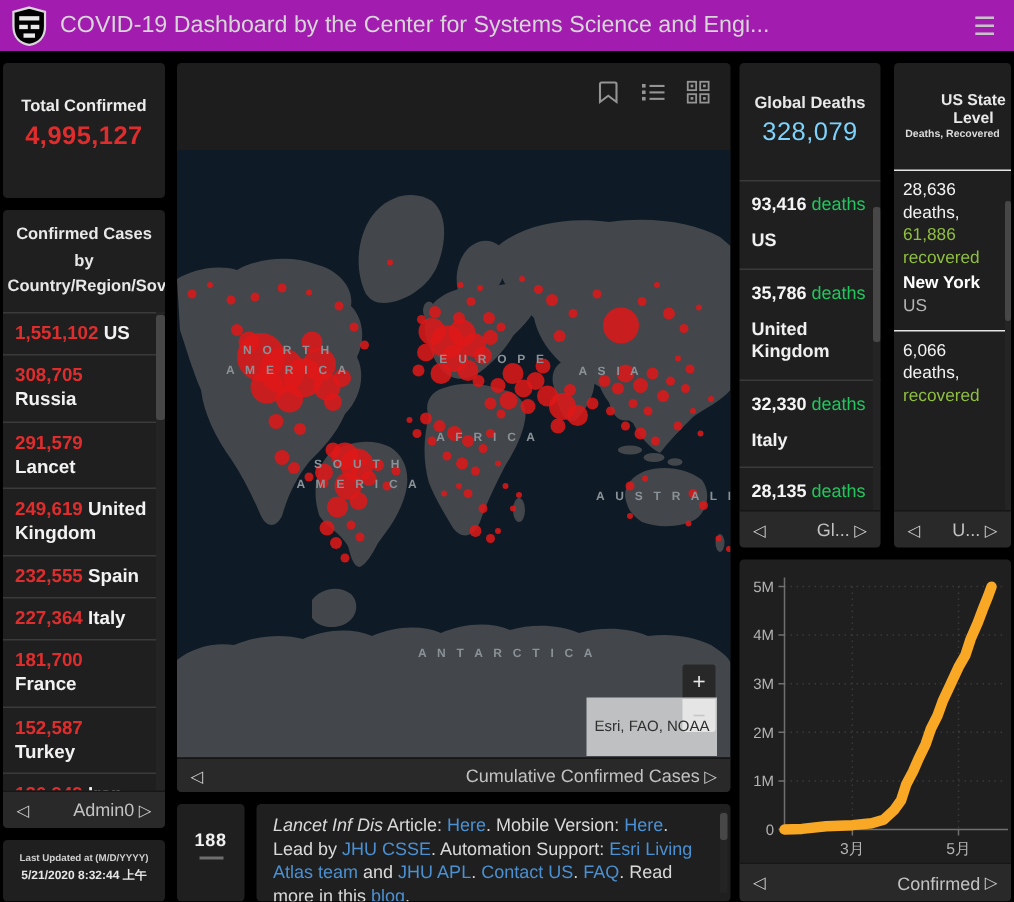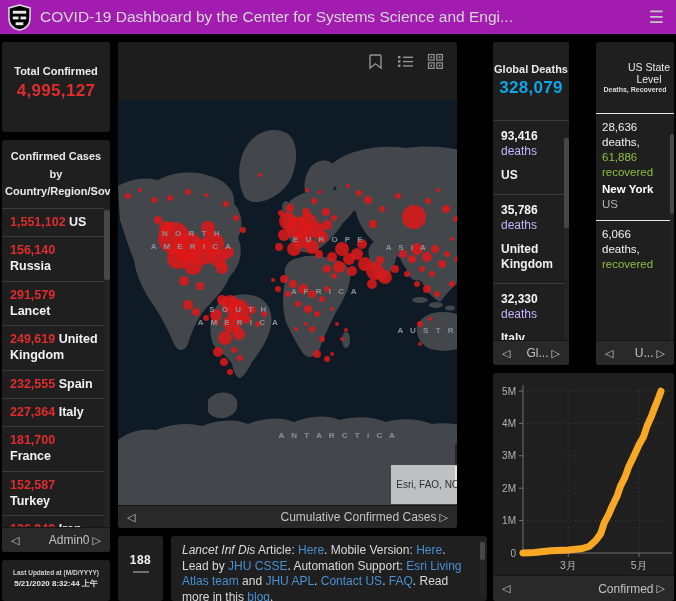--- a/index.html
+++ b/index.html
@@ -27,53 +27,53 @@
 
   .pager{position:absolute;bottom:0;left:0;right:0;height:25px;background:#292929;border-top:1px solid #161616;display:flex;align-items:center;padding:0 9px;font-size:12px;color:#c9c9c9;z-index:3;}
   .pager .arrow{color:#cfcfcf;font-size:11px;cursor:pointer;}
   .pager .plabel{flex:1;text-align:right;color:#c2c2c2;overflow:hidden;white-space:nowrap;text-overflow:ellipsis;padding:0 3px;}
 
   #last-updated{left:2px;top:560px;width:108px;height:41px;text-align:center;padding-top:9px;}
   #last-updated .l1{font-size:6.5px;color:#cfcfcf;font-weight:bold;}
   #last-updated .l2{font-size:8px;color:#e6e6e6;font-weight:bold;margin-top:2px;}
 
   
-  #map-panel{left:118px;top:42px;width:339px;height:486px;background:#1d1d1d;}
+  #map-panel{left:118px;top:42px;width:369px;height:486px;background:#1d1d1d;}
   #map-toolbar{position:absolute;top:11px;right:13px;display:flex;gap:13px;z-index:2;}
   #map-toolbar .ticon{width:17px;height:17px;cursor:pointer;opacity:.85;}
   #map-viewport{position:absolute;left:0;top:58px;width:369px;height:405px;background:#0e1b26;cursor:grab;}
   #map-viewport svg{position:absolute;left:0;top:0;}
   .map-label{position:absolute;color:#8a9197;font-size:8px;font-weight:bold;letter-spacing:2.5px;white-space:pre;text-align:center;transform:translateX(-50%);line-height:1.65;pointer-events:none;}
   #zoombox{position:absolute;right:10px;bottom:17px;width:22px;z-index:2;}
   .zbtn{width:22px;height:22px;display:flex;align-items:center;justify-content:center;font-size:15px;cursor:pointer;}
   #zoom-in{background:#282828;color:#e8e8e8;border-radius:2px 2px 0 0;}
   #zoom-out{background:#fff;color:#666;margin-top:1px;border-radius:0 0 2px 2px;}
   #attribution{position:absolute;right:9px;bottom:1px;background:rgba(222,222,222,.8);color:#2e2e2e;font-size:10px;padding:14px 5px;z-index:2;}
 
   
   #panel-188{left:118px;top:536px;width:45px;height:65px;text-align:center;padding-top:17px;}
   #panel-188 .num{font-size:12px;font-weight:bold;color:#f0f0f0;letter-spacing:.5px;}
   #panel-188 .underl{width:16px;height:2px;background:#6f6f6f;margin:4px auto 0;}
   #info-panel{left:171px;top:536px;width:316px;height:65px;padding:7px 14px 4px 11px;font-size:12px;line-height:15.5px;color:#d9d9d9;}
   #info-panel .it{font-style:italic;}
   #info-panel .lk{color:var(--blue);cursor:pointer;}
 
   
-  #global-deaths{left:493px;top:42px;width:76px;height:323px;}
+  #global-deaths{left:493px;top:42px;width:94px;height:323px;}
   #global-deaths .ghead{text-align:center;padding-top:21px;padding-bottom:22px;}
   #global-deaths .gt{font-size:11px;color:#e8e8e8;font-weight:bold;}
-  #global-deaths .gv{font-size:17px;color:#0ea5e9;font-weight:bold;margin-top:3px;letter-spacing:.3px;}
+  #global-deaths .gv{font-size:17px;color:#7dd3fc;font-weight:normal;margin-top:3px;letter-spacing:.3px;}
   .gitem{padding:8px 8px 10px;border-top:1px solid #3a3a3a;font-size:12px;line-height:1.25;cursor:pointer;}
   .gitem .v{color:#f5f5f5;font-weight:bold;}
-  .gitem .w{color:#c4b5fd;}
+  .gitem .w{color:#22c55e;}
   .gitem .gn{margin-top:9px;color:#f0f0f0;font-weight:bold;line-height:1.3;}
 
   #us-state{left:596px;top:42px;width:78px;height:323px;}
   #us-state .shead{text-align:center;padding-top:19px;padding-bottom:20px;}
-  #us-state .st{font-size:10.5px;color:#e8e8e8;font-weight:normal;padding-left:28px;}
+  #us-state .st{font-size:10.5px;color:#e8e8e8;font-weight:bold;padding-left:28px;}
   #us-state .ss2{font-size:7px;color:#dcdcdc;font-weight:bold;margin-top:1px;}
   .sitem{padding:6px 7px 8px 6px;border-top:1px solid #e5e5e5;font-size:11.5px;line-height:1.3;word-wrap:break-word;cursor:pointer;}
   .sitem .sd{color:#f2f2f2;}
   .sitem .sr{color:var(--green);}
   .sitem .sn{margin-top:2px;}
   .sitem .ssn{color:#fff;font-weight:bold;}
   .sitem .su{color:#b5b5b5;}
 
   
   #chart-panel{left:493px;top:373px;width:181px;height:228px;}
@@ -99,21 +99,21 @@
 </div>
 
 <div id="total-confirmed" class="panel">
   <div class="lbl">Total Confirmed</div>
   <div class="val">4,995,127</div>
 </div>
 
 <div id="country-panel" class="panel">
   <div class="ptitle">Confirmed Cases by Country/Region/Sovereignty</div>
   <div class="citem"><span class="cv">1,551,102</span> <span class="cn">US</span></div>
-  <div class="citem"><span class="cv">156,140</span> <span class="cn">Russia</span></div>
+  <div class="citem"><span class="cv">308,705</span> <span class="cn">Russia</span></div>
   <div class="citem"><span class="cv">291,579</span> <span class="cn">Lancet</span></div>
   <div class="citem"><span class="cv">249,619</span> <span class="cn">United Kingdom</span></div>
   <div class="citem"><span class="cv">232,555</span> <span class="cn">Spain</span></div>
   <div class="citem"><span class="cv">227,364</span> <span class="cn">Italy</span></div>
   <div class="citem"><span class="cv">181,700</span> <span class="cn">France</span></div>
   <div class="citem"><span class="cv">152,587</span> <span class="cn">Turkey</span></div>
   <div class="citem"><span class="cv">126,949</span> <span class="cn">Iran</span></div>
   <div class="sbar" style="right:0;top:68px;bottom:25px;width:6px;">
       <div class="sthumb" style="top:2px;height:70px;"></div>
     </div>

